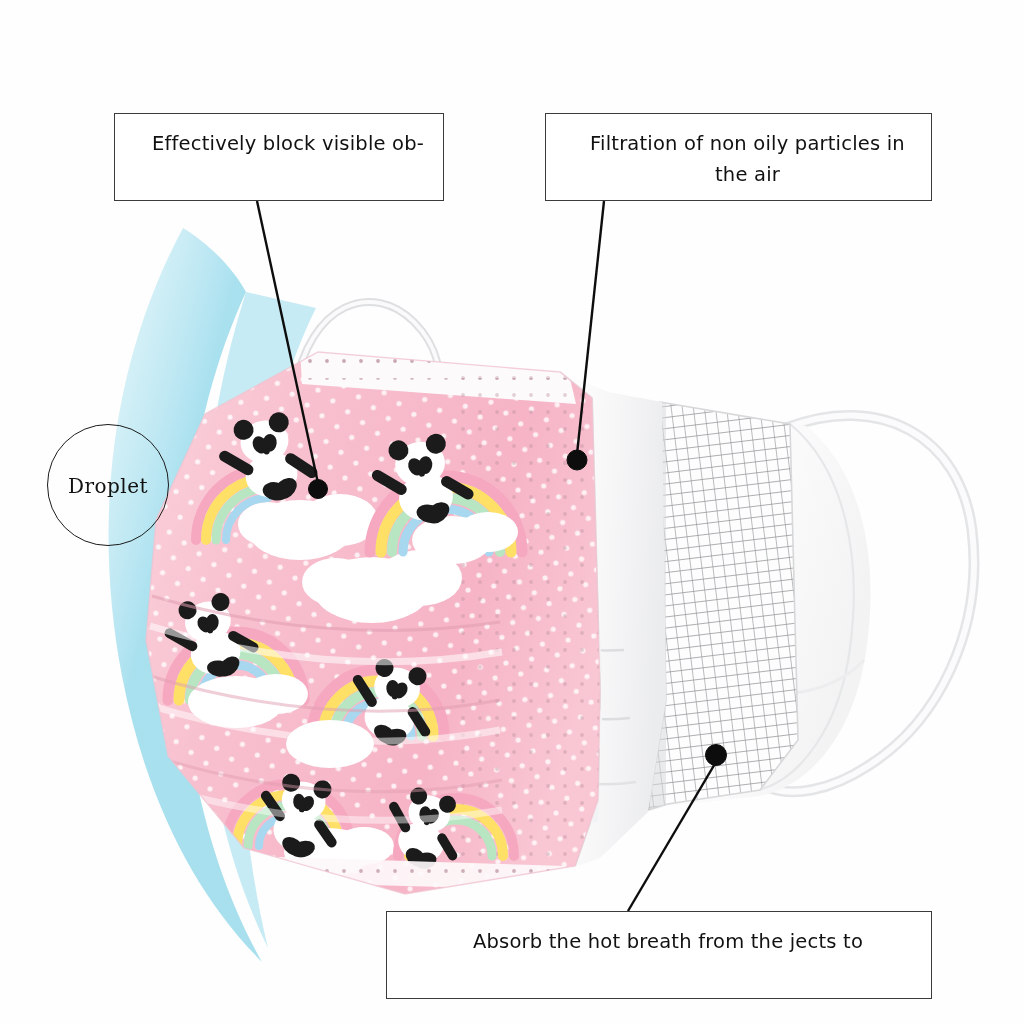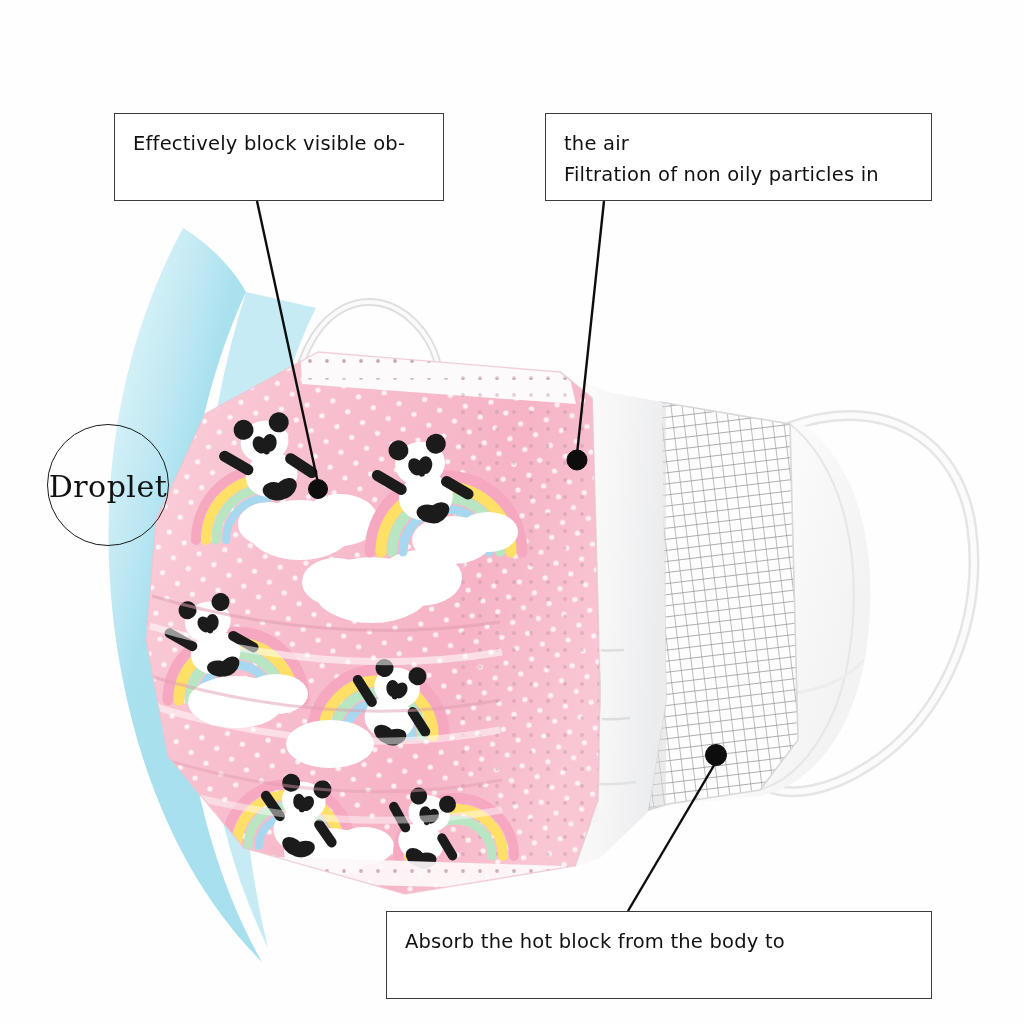--- a/index.html
+++ b/index.html
@@ -27,39 +27,40 @@
     box-sizing:border-box;
     background:#ffffff;
     border:1.6px solid #3b3b3b;
     padding:14px 0 10px 18px;
     color:#111111;
     font-size:19.5px;
     line-height:31px;
     letter-spacing:0.2px;
     font-family:"DejaVu Sans", sans-serif;
     z-index:40;
+    text-align:center;
   }
   .callout .ln{display:block;white-space:pre;}
   #callout-droplets{ left:114px; top:113px;  width:330px; height:88px; }
   #callout-filtration{ left:545px; top:113px; width:387px; height:88px; }
   #callout-absorb{ left:386px; top:911px;  width:546px; height:88px; }
 
   
   #droplet-badge{
     position:absolute;
     left:47px; top:424px;
     width:120px; height:120px;
     border:1.5px solid #1c1c1c;
     border-radius:50%;
     z-index:35;
     display:flex;align-items:center;justify-content:center;
   }
   #droplet-badge .txt{
     font-family:"DejaVu Serif", serif;
-    font-size:30px;
+    font-size:20px;
     color:#111;
     letter-spacing:0.5px;
     transform:translateY(1px);
   }
 </style>
 </head>
 <body>
 
 <div id="stage">
 
@@ -385,25 +386,25 @@
       <line x1="628" y1="911" x2="716" y2="762" stroke-width="2.4"></line>
       <circle cx="716" cy="755" r="10.5"></circle>
     </g>
   </svg>
 
   <div class="callout" id="callout-droplets">
     <span class="ln">Effectively block visible ob-</span>
   </div>
 
   <div class="callout" id="callout-filtration">
+    <span class="ln">Filtration of non oily particles in</span>
     <span class="ln">the air</span>
-    <span class="ln">Filtration of non oily particles in</span>
   </div>
 
   <div class="callout" id="callout-absorb">
-    <span class="ln">Absorb the hot block from the body to</span>
+    <span class="ln">Absorb the hot breath from the jects to</span>
   </div>
 
   <div id="droplet-badge">
     <span class="txt">Droplet</span>
   </div>
 
 </div>
 
 </body></html>

